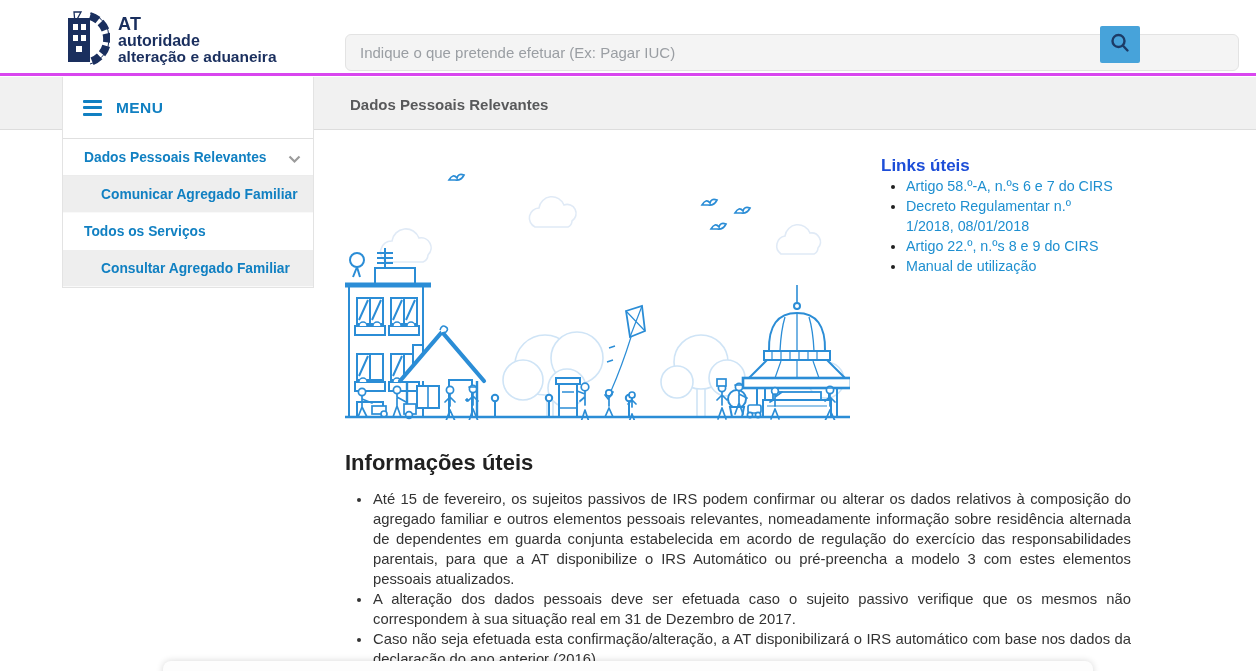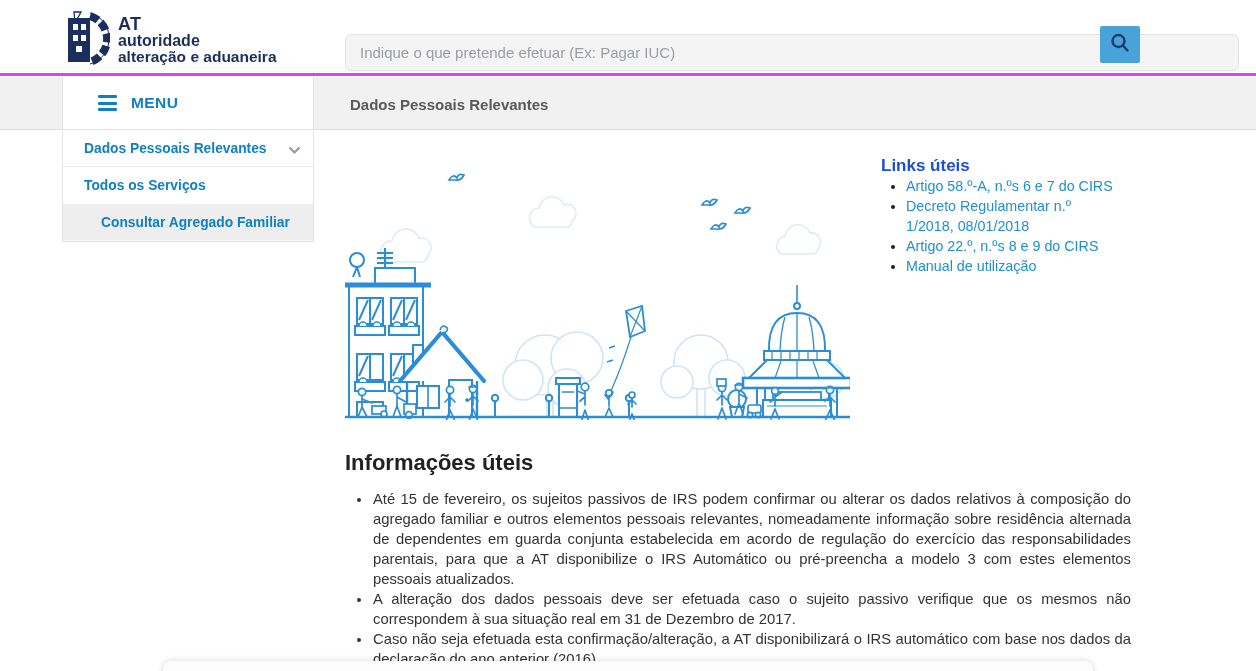--- a/index.html
+++ b/index.html
@@ -30,21 +30,21 @@
     background:#47a3da; border:none; border-radius:2px; cursor:pointer;
     display:flex; align-items:center; justify-content:center;
   }
 
   
   .title-bar { position:absolute; left:0; top:77px; width:1256px; height:53px; background:#f1f1f1; border-bottom:1px solid #ddd; }
   .page-title { position:absolute; left:350px; top:19px; font-size:15px; font-weight:bold; color:#58595b; }
 
   
   .sidebar { position:absolute; left:62px; top:77px; width:252px; background:#fff; border:1px solid #e3e3e3; border-top:none; z-index:5; }
-  .menu-head { height:53px; display:flex; align-items:center; padding-left:35px; border-bottom:1px solid #e0e0e0; cursor:pointer; }
+  .menu-head { height:62px; display:flex; align-items:center; padding-left:20px; border-bottom:1px solid #e0e0e0; cursor:pointer; }
   .hamburger { width:19px; display:flex; flex-direction:column; gap:3.5px; margin-right:14px; }
   .hamburger span { display:block; height:3px; background:#1180c2; border-radius:1px; }
   .menu-head-label { color:#1180c2; font-size:15.5px; font-weight:bold; letter-spacing:.4px; }
   .menu-item { position:relative; height:37px; display:flex; align-items:center; font-size:13.8px; font-weight:bold; color:#1180c2; cursor:pointer; border-bottom:1px solid #ececec; }
   .menu-item.top { padding-left:21px; background:#fff; }
   .menu-item.sub { padding-left:38px; background:#eeeeee; border-bottom:1px solid #f9f9f9; }
   .menu-item .chev { position:absolute; right:12px; top:13px; }
 
   
   .illustration { position:absolute; left:345px; top:140px; }
@@ -114,20 +114,23 @@
         </span>
       <span class="menu-head-label">MENU</span>
     </div>
     <div class="menu-item top">
       <span>Dados Pessoais Relevantes</span>
       <span class="chev">
         <svg width="13" height="9" viewBox="0 0 13 9">
             <polyline points="1.5,1.5 6.5,6.5 11.5,1.5" fill="none" stroke="#9b9b9b" stroke-width="2.2"></polyline>
           </svg>
       </span>
+    </div>
+    <div class="menu-item sub">
+      <span>Comunicar Agregado Familiar</span>
     </div>
     <div class="menu-item top" style="border-bottom:none;">
       <span>Todos os Serviços</span>
     </div>
     <div class="menu-item sub">
       <span>Consultar Agregado Familiar</span>
     </div>
   </div>
 
   <div class="illustration">

